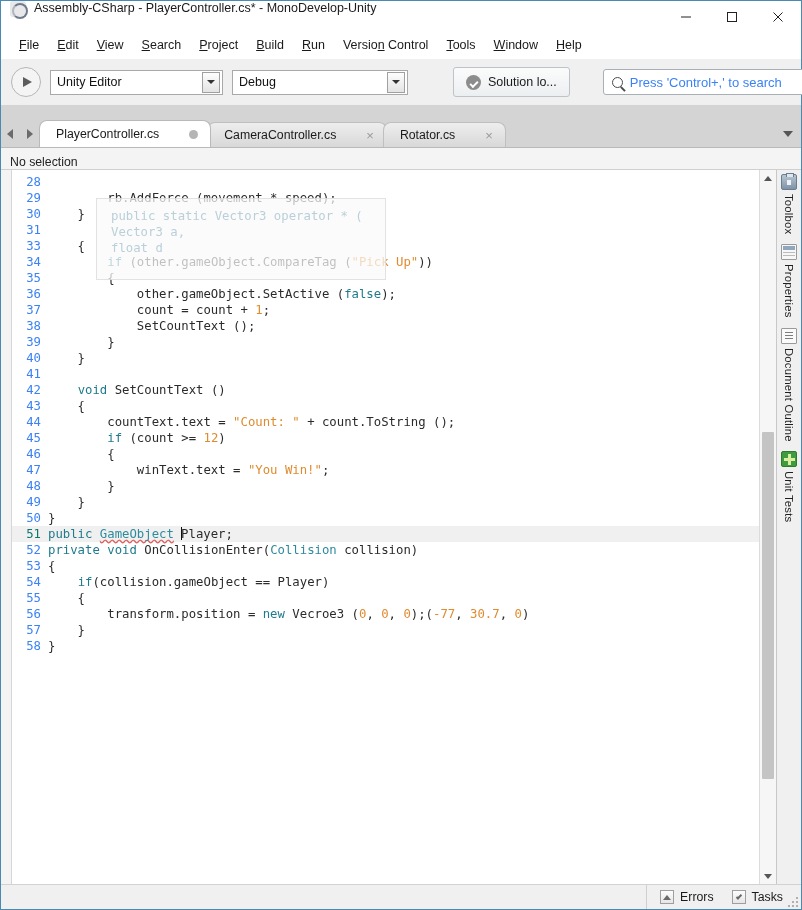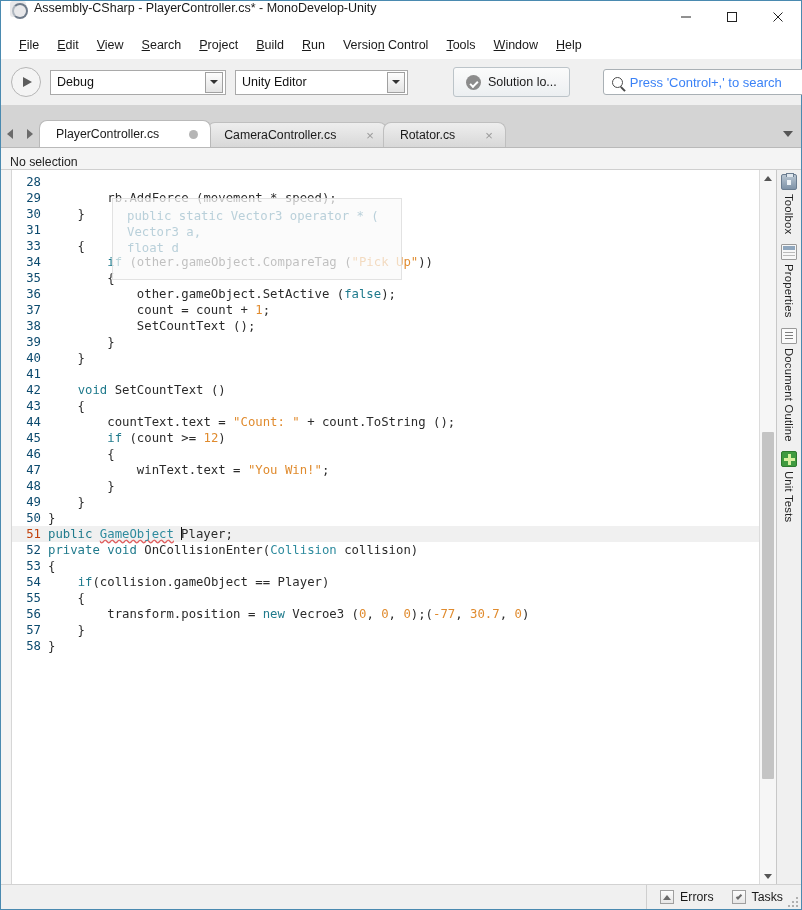--- a/index.html
+++ b/index.html
@@ -316,25 +316,25 @@
     height: 16px;
     display: flex;
     white-space: pre;
     position: relative;
   }
   .cline.current { background: #f0f0f0; }
   .gutter {
     width: 36px;
     text-align: right;
     padding-right: 7px;
-    color: #0c4a6e;
+    color: #3b82f6;
     flex: none;
     user-select: none;
   }
-  .cline.current .gutter { color: #c2410c; }
+  .cline.current .gutter { color: #0f766e; }
   .ctext { flex: 1; color: #2b2b2b; }
 
   
   .kw  { color: #1f7a8c; }
   .str { color: #e08b2e; }
   .num { color: #e08b2e; }
   .typ { color: #2e8b9e; }
   .plain { color: #2b2b2b; }
   .err-squiggle {
     text-decoration: underline wavy #e05b5b;
@@ -359,21 +359,20 @@
     background: rgba(250,250,250,0.72);
     border: 1px solid rgba(210,210,210,0.6);
     font-family: "DejaVu Sans Mono", monospace;
     font-size: 12.3px;
     line-height: 16px;
     color: rgba(150,170,185,0.55);
     padding: 9px 0 0 14px;
     white-space: pre;
     pointer-events: none;
     z-index: 5;
-    margin-left: 16px;
   }
   .tip-overlay .tkw { color: rgba(120,165,185,0.5); }
 
   
   .ed-scroll {
     width: 17px;
     background: #f6f6f6;
     border-left: 1px solid #dcdcdc;
     display: flex;
     flex-direction: column;
@@ -592,29 +591,29 @@
       <div class="menu-item"><span class="mn">T</span>ools</div>
       <div class="menu-item"><span class="mn">W</span>indow</div>
       <div class="menu-item"><span class="mn">H</span>elp</div>
     </div>
 
   <div class="toolbar">
     <div class="run-btn">
         <div class="tri"></div>
       </div>
 
-    <div class="combo combo-debug">
-      <span class="lbl">Debug</span>
+    <div class="combo combo-target">
+      <span class="lbl">Unity Editor</span>
       <span class="arrowbox">
           <i></i>
         </span>
     </div>
 
-    <div class="combo combo-target">
-      <span class="lbl">Unity Editor</span>
+    <div class="combo combo-debug">
+      <span class="lbl">Debug</span>
       <span class="arrowbox">
           <i></i>
         </span>
     </div>
 
     <div class="solution-btn">
       <span class="sol-ico"></span>
       <span class="sol-lbl">Solution lo...</span>
     </div>
 

